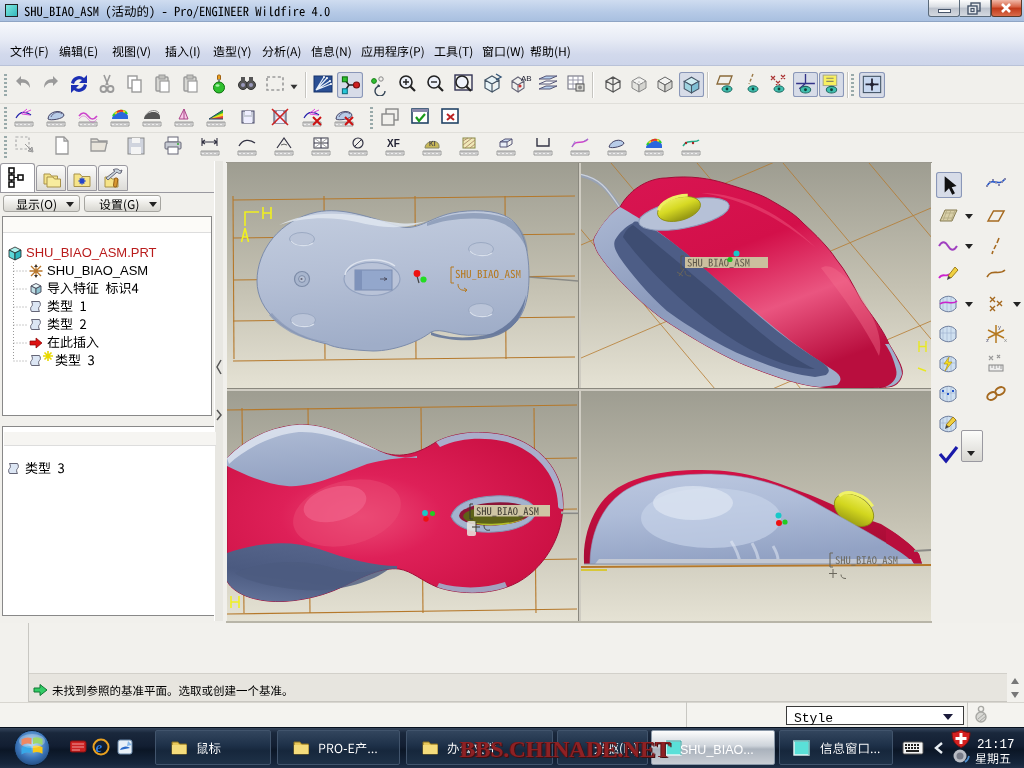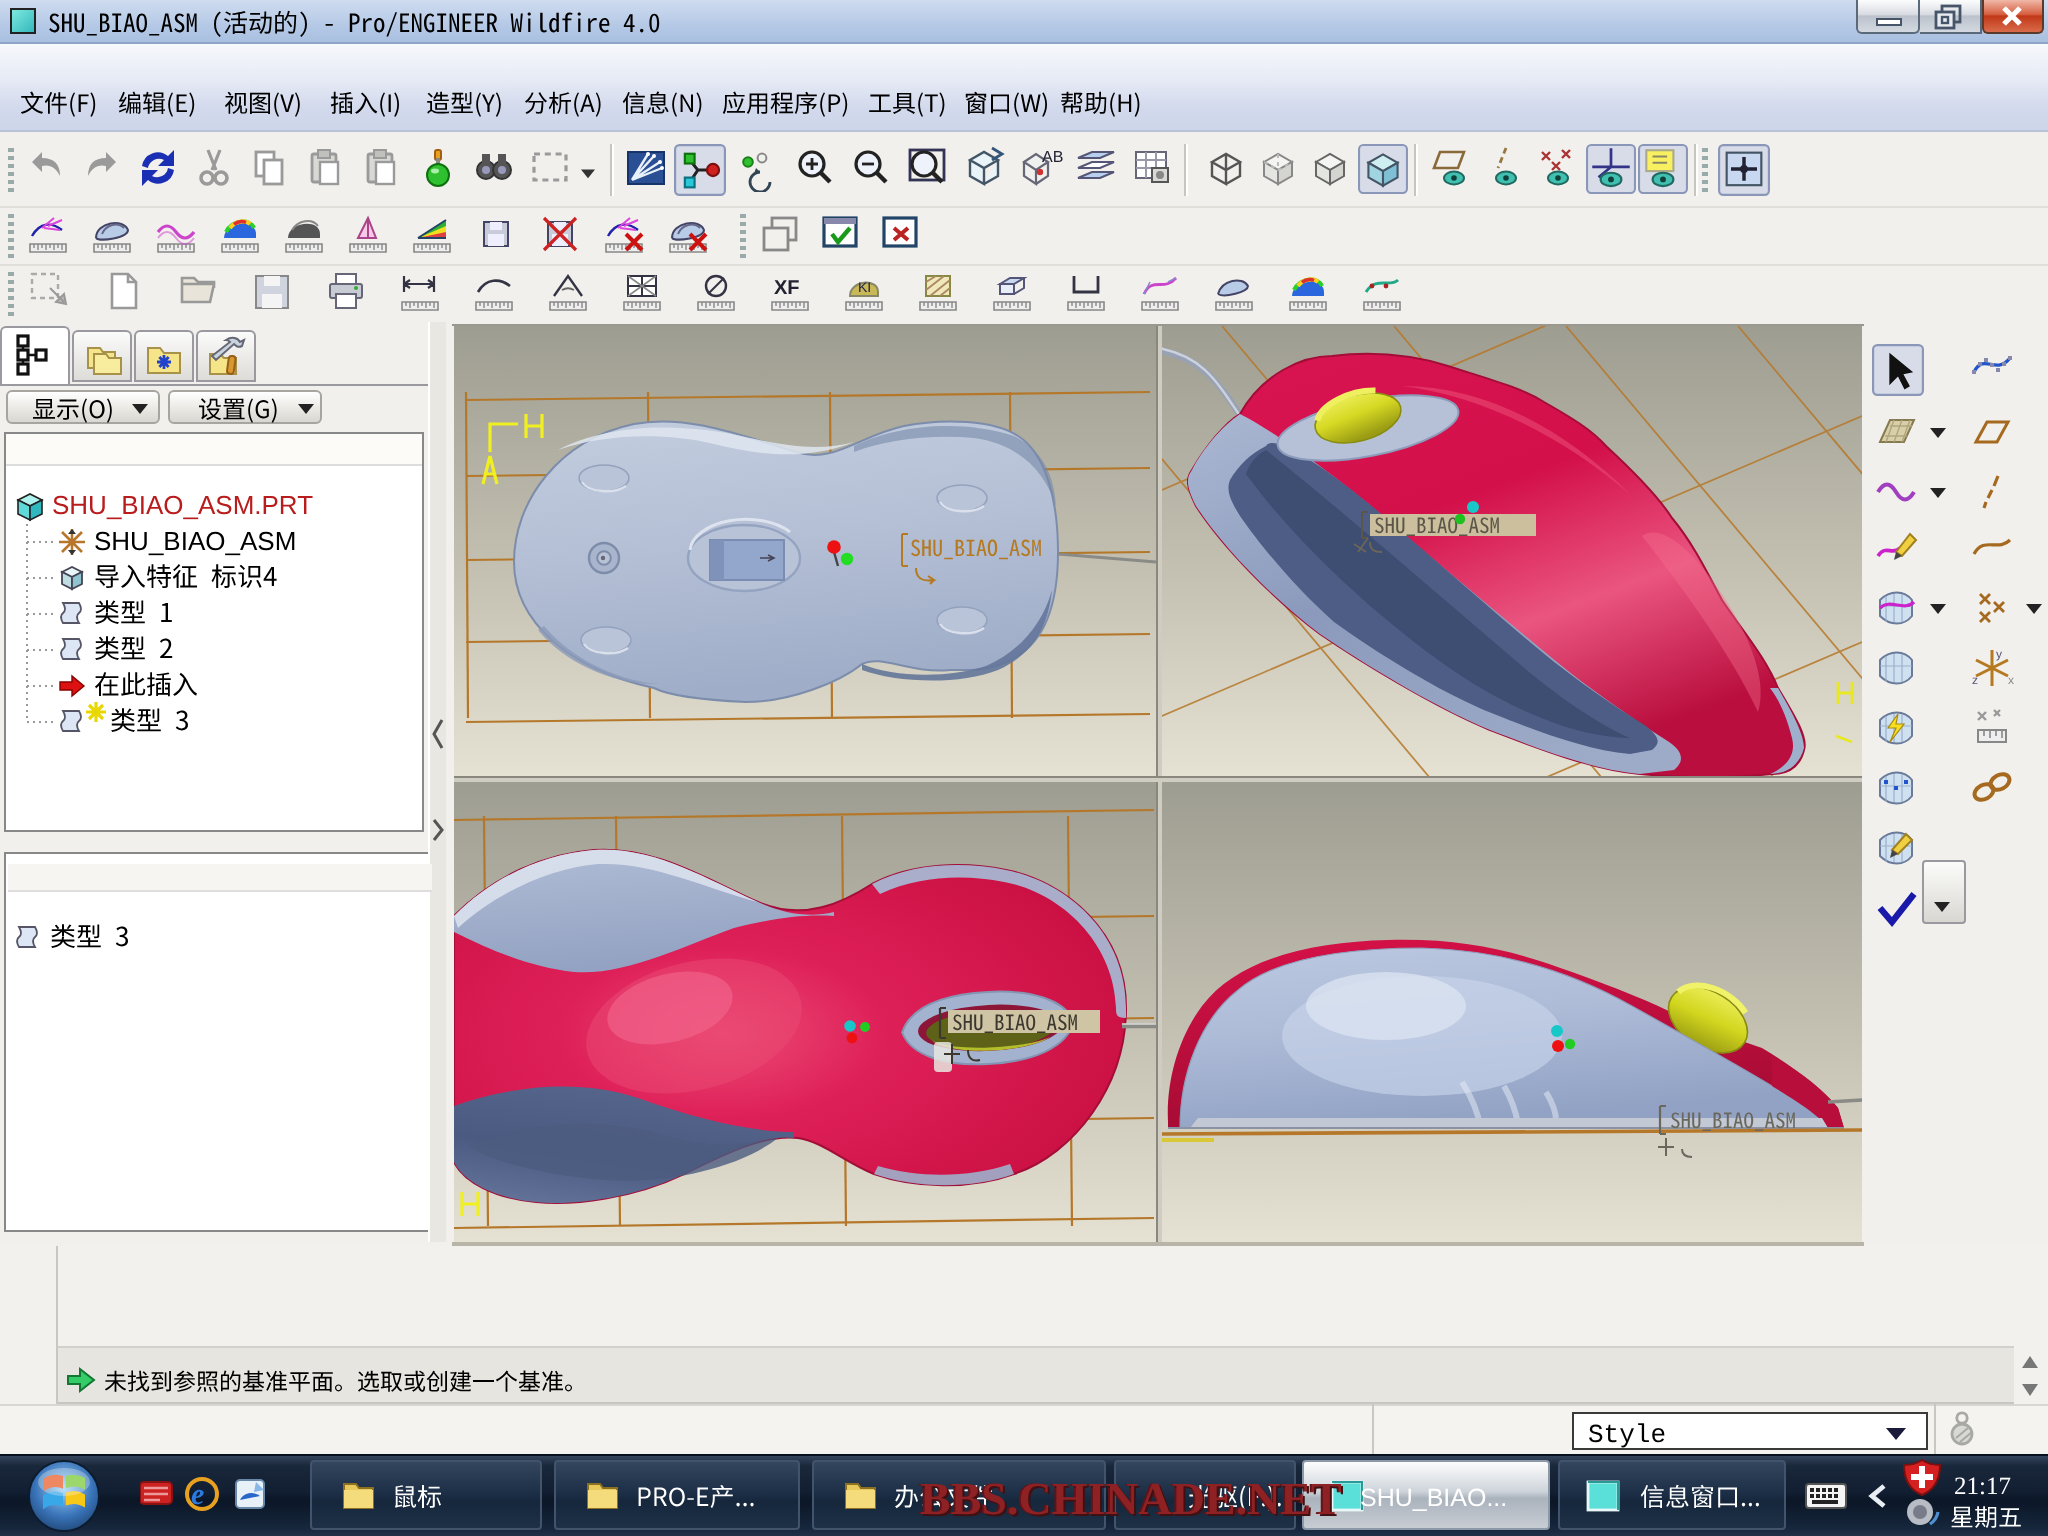--- a/index.html
+++ b/index.html
@@ -1019,15 +1019,15 @@
     </g>
 <path d="M40 4 L34 9 L40 14" fill="none" stroke="#e8eef4" stroke-width="2.4"></path>
   </svg>
 <svg class="abs" style="left:950px;top:729px;z-index:2" width="22" height="38" viewBox="0 0 22 38">
 <path d="M11 1 C14 3 18 3.5 20 3.5 C20 11 17 16 11 18.5 C5 16 2 11 2 3.5 C4 3.5 8 3 11 1 Z" fill="#d42020" stroke="#7a1010"></path>
 <path d="M11 4 V15 M5.5 9.5 H16.5" stroke="#fff" stroke-width="3"></path>
 <circle cx="10" cy="27" r="6.5" fill="#b8bcc4"></circle>
     <circle cx="10" cy="27" r="3.5" fill="#787c88"></circle>
     <path d="M15 33 a9 9 0 0 0 4 -6" stroke="#5090d0" stroke-width="1.6" fill="none"></path>
   </svg>
-<div class="abs" style="left:977px;top:734px;z-index:2"><span style="font-family:Liberation Serif, serif;font-size:12.5px;color:#fff;">21:17</span></div>
+<div class="abs" style="left:977px;top:734px;z-index:2"><span style="font-family:Liberation Mono, monospace;font-size:12.5px;color:#fff;">21:17</span></div>
 <div class="abs" style="left:975px;top:751px;z-index:2"><svg width="37" height="15" viewBox="0 0 37 15" style="display:inline-block;vertical-align:top;overflow:visible">
       <path transform="translate(0,12)" d="M2.9 -7.1H9.1V-6H2.9ZM2.9 -8.9H9.1V-7.8H2.9ZM2 -9.6V-5.3H10V-9.6ZM2.8 -5.3C2.3 -4.3 1.5 -3.2 0.6 -2.5C0.8 -2.4 1.2 -2.1 1.4 -2C1.8 -2.3 2.2 -2.8 2.6 -3.3H5.5V-2.2H2.2V-1.5H5.5V-0.1H0.8V0.6H11.2V-0.1H6.5V-1.5H10V-2.2H6.5V-3.3H10.5V-4.1H6.5V-5.1H5.5V-4.1H3.1C3.3 -4.4 3.5 -4.7 3.7 -5.1Z M14.1 -1.7C13.8 -0.9 13.1 -0.1 12.5 0.4C12.7 0.6 13 0.8 13.2 1C13.9 0.4 14.6 -0.6 15 -1.5ZM15.9 -1.3C16.3 -0.8 16.9 0 17.1 0.5L17.8 0.1C17.6 -0.4 17 -1.2 16.5 -1.7ZM22.3 -8.7V-6.7H19.8V-8.7ZM19 -9.5V-5.1C19 -3.4 18.9 -1.1 17.9 0.5C18.1 0.6 18.4 0.9 18.6 1C19.3 -0.1 19.6 -1.7 19.7 -3.1H22.3V-0.2C22.3 -0 22.2 0 22 0C21.8 0.1 21.2 0.1 20.6 0C20.7 0.3 20.8 0.7 20.9 0.9C21.8 0.9 22.3 0.9 22.7 0.7C23 0.6 23.1 0.3 23.1 -0.2V-9.5ZM22.3 -5.9V-3.9H19.8C19.8 -4.4 19.8 -4.8 19.8 -5.1V-5.9ZM16.6 -9.9V-8.5H14.5V-9.9H13.6V-8.5H12.6V-7.7H13.6V-2.8H12.5V-2H18.4V-2.8H17.5V-7.7H18.4V-8.5H17.5V-9.9ZM14.5 -7.7H16.6V-6.6H14.5ZM14.5 -5.9H16.6V-4.7H14.5ZM14.5 -4H16.6V-2.8H14.5Z M26.1 -5.4V-4.5H28.4C28.1 -3.1 27.9 -1.7 27.6 -0.6H24.7V0.3H35.4V-0.6H32.9C33.1 -2.2 33.3 -4.1 33.3 -5.4L32.7 -5.5L32.5 -5.4H29.4L29.9 -8H34.5V-8.9H25.4V-8H28.9C28.8 -7.2 28.6 -6.3 28.5 -5.4ZM28.6 -0.6C28.8 -1.7 29.1 -3.1 29.3 -4.5H32.3C32.3 -3.4 32.1 -1.9 32 -0.6Z" fill="#fff"></path>
     </svg></div>
 </body></html>

